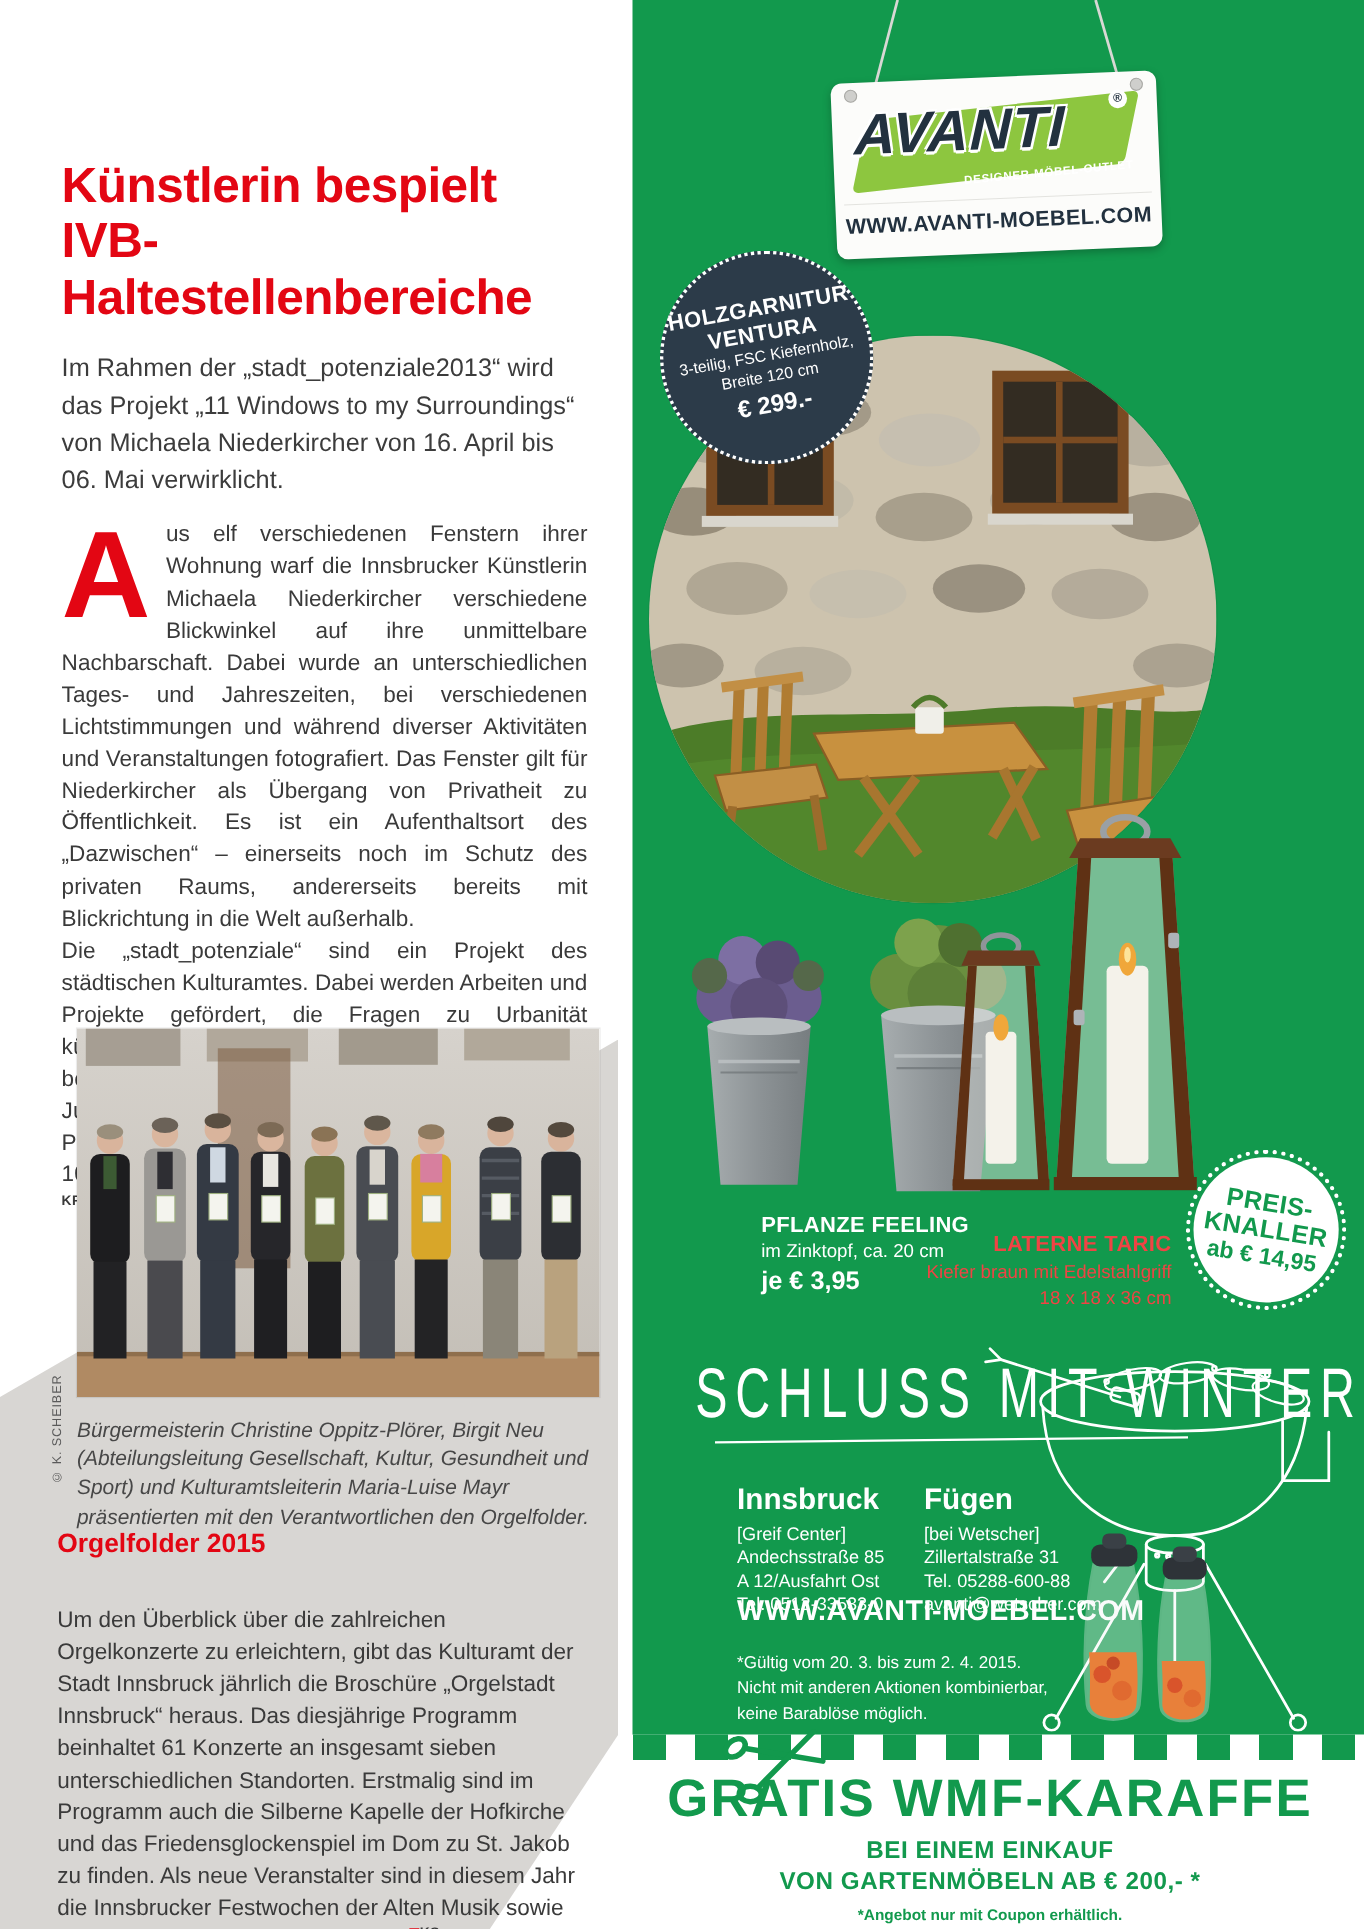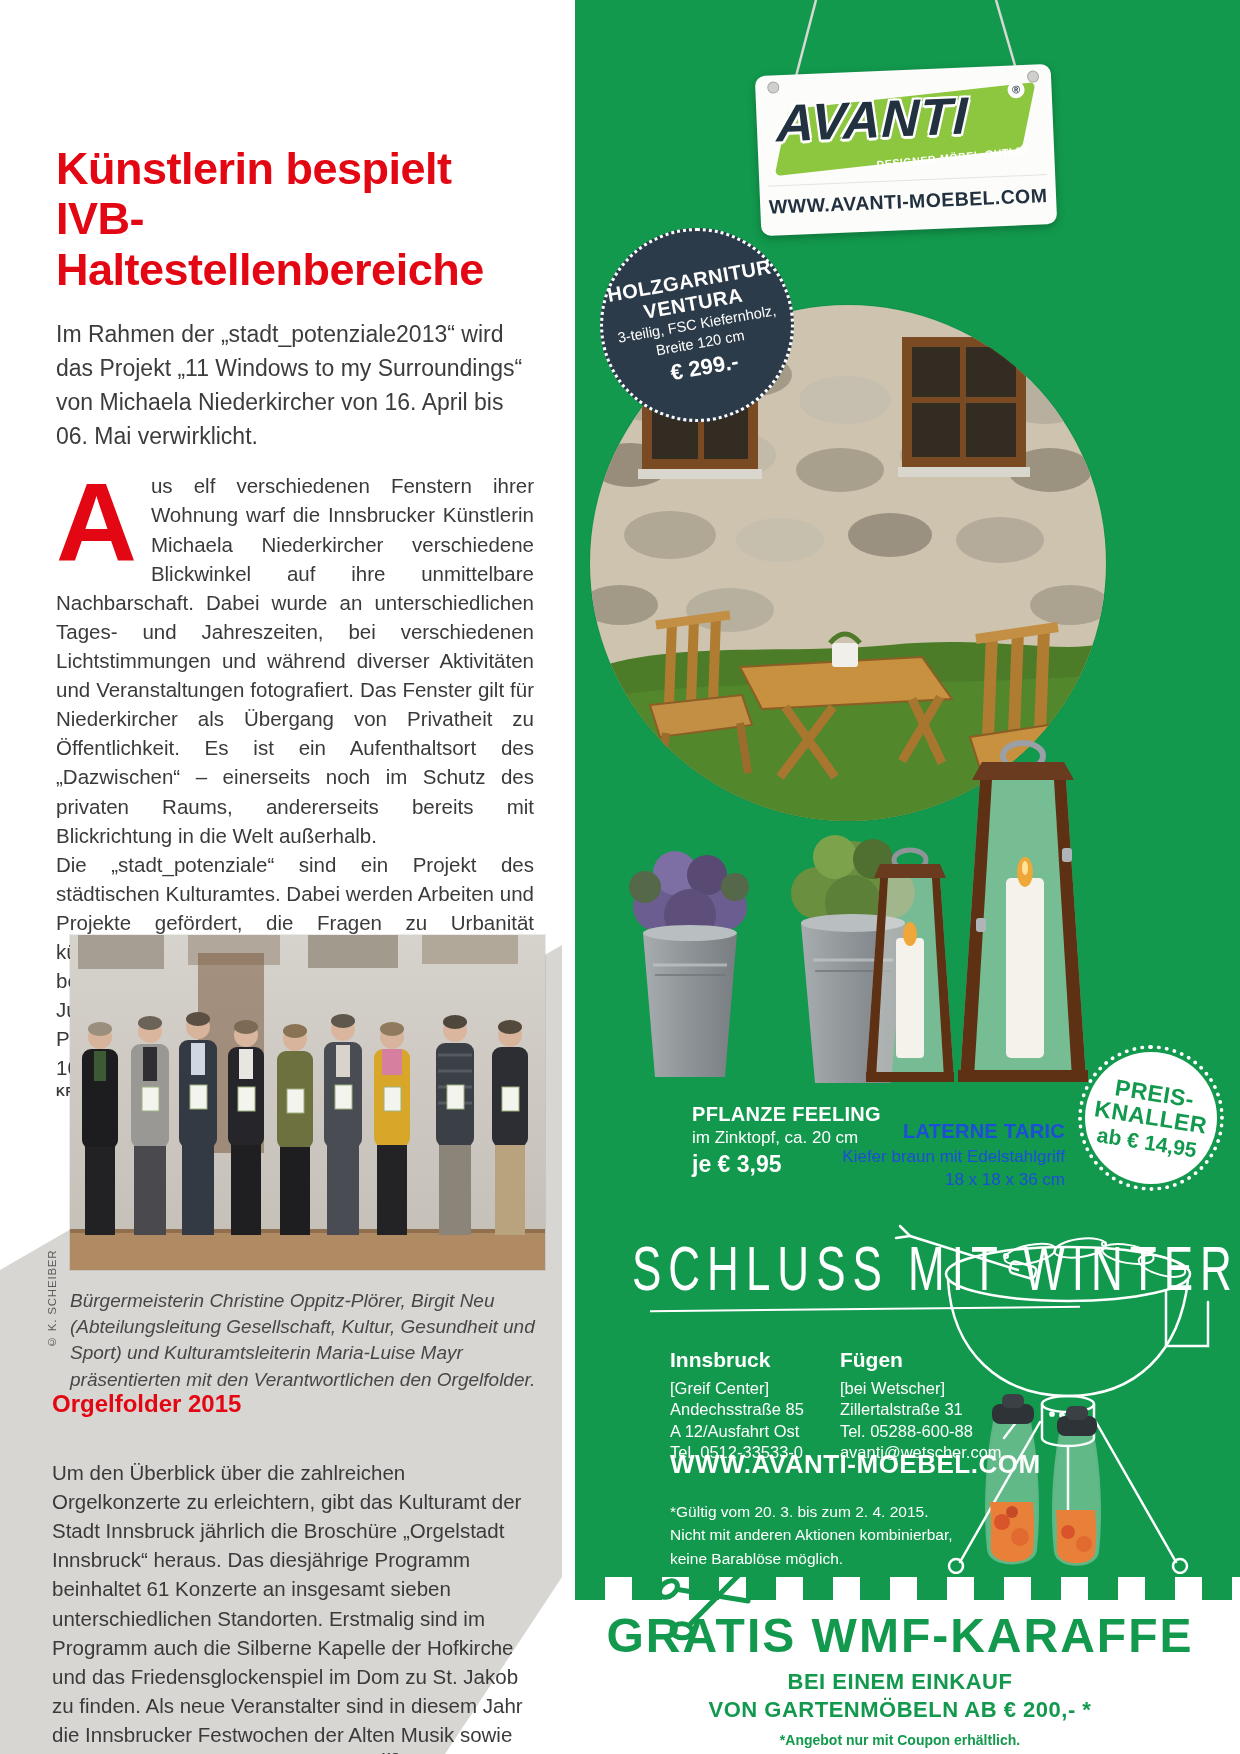--- a/index.html
+++ b/index.html
@@ -65,36 +65,36 @@
   .furn-circle{position:absolute;left:590px;top:305px;width:516px;height:516px;border-radius:50%;overflow:hidden;z-index:4;
                box-shadow:0 0 0 1px rgba(0,0,0,.05);}
 
   .plants{position:absolute;left:595px;top:815px;width:380px;height:272px;z-index:5;}
   .lanterns{position:absolute;left:858px;top:728px;width:252px;height:360px;z-index:5;}
 
   .p1-text{position:absolute;left:692px;top:1103px;color:#fff;z-index:6;}
   .p1-text .pname{font-size:20px;font-weight:bold;letter-spacing:.3px;}
   .p1-text .pdesc{font-size:17px;margin-top:2px;}
   .p1-text .pprice{font-size:23px;font-weight:bold;margin-top:3px;}
-  .p2-text{position:absolute;left:765px;top:1120px;width:300px;text-align:right;color:#1d4ed8;z-index:6;}
+  .p2-text{position:absolute;left:765px;top:1120px;width:300px;text-align:right;color:#ef4444;z-index:6;}
   .p2-text .pname{font-size:20px;font-weight:bold;letter-spacing:.3px;}
   .p2-text .pdesc{font-size:17px;margin-top:3px;line-height:1.35;}
 
   .price-badge{position:absolute;left:1085px;top:1052px;width:132px;height:132px;border-radius:50%;background:#fff;
                outline:4px dotted #fff;outline-offset:3px;z-index:7;display:flex;align-items:center;justify-content:center;}
   .price-inner{transform:rotate(9deg);text-align:center;color:#12994d;font-weight:bold;}
   .pb1{font-size:23px;letter-spacing:.5px;line-height:1.05;}
   .pb3{font-size:21px;margin-top:2px;}
 
   .slogan-wrap{position:absolute;left:632px;top:1232px;width:470px;text-align:center;z-index:6;color:#fff;}
   .slogan{font-size:44px;font-weight:400;letter-spacing:7px;transform:scaleY(1.45);transform-origin:top center;white-space:nowrap;}
   .slogan-line{position:absolute;left:18px;top:76px;width:430px;height:2px;background:#fff;transform:rotate(-.6deg);}
 
   .locations{position:absolute;left:670px;top:1348px;display:flex;gap:36px;color:#fff;z-index:6;}
-  .loc-city{font-size:21px;font-weight:bold;margin-bottom:6px;}
+  .loc-city{font-size:27px;font-weight:bold;margin-bottom:6px;}
   .loc-line{font-size:16.5px;line-height:1.3;}
   .website-big{position:absolute;left:670px;top:1449px;font-size:26px;font-weight:bold;color:#fff;letter-spacing:.5px;z-index:6;}
   .terms{position:absolute;left:670px;top:1500px;font-size:15.5px;line-height:1.5;color:#fff;z-index:6;}
 
   .grill{position:absolute;left:890px;top:1182px;width:348px;height:392px;z-index:5;}
   .carafes{position:absolute;left:972px;top:1382px;width:150px;height:200px;z-index:8;}
 
   .scissors{position:absolute;left:660px;top:1568px;width:92px;height:66px;z-index:9;transform:rotate(-18deg);}
   .coupon-text{position:absolute;left:575px;top:1608px;width:650px;text-align:center;color:#12994d;z-index:9;}
   .coupon-h{font-size:48px;font-weight:bold;letter-spacing:2px;}

